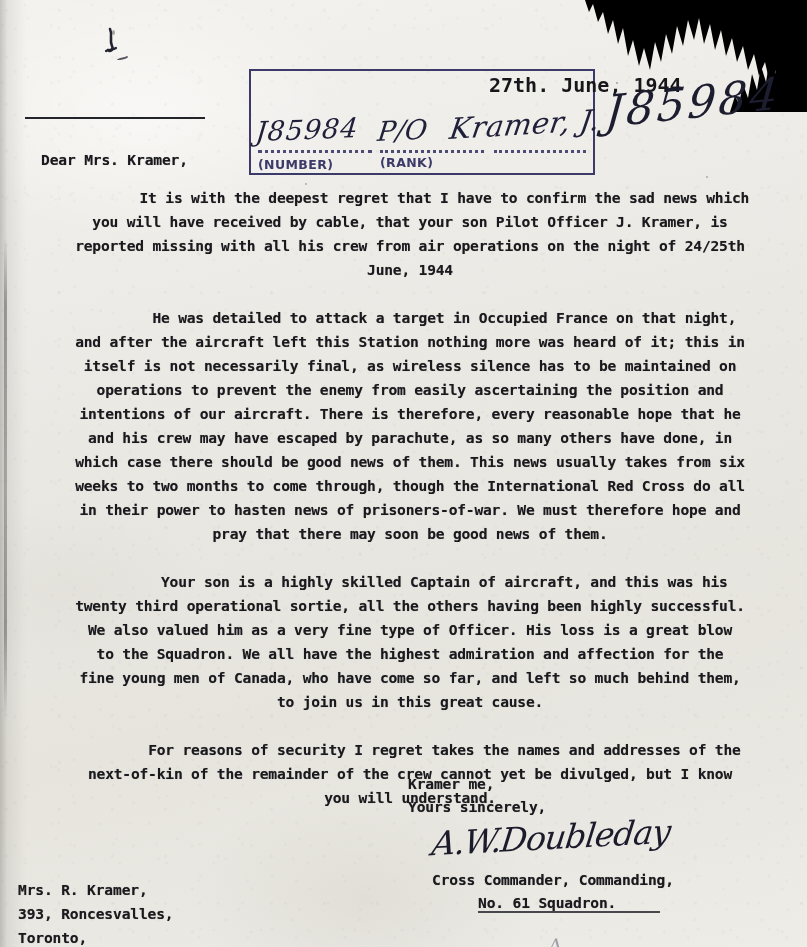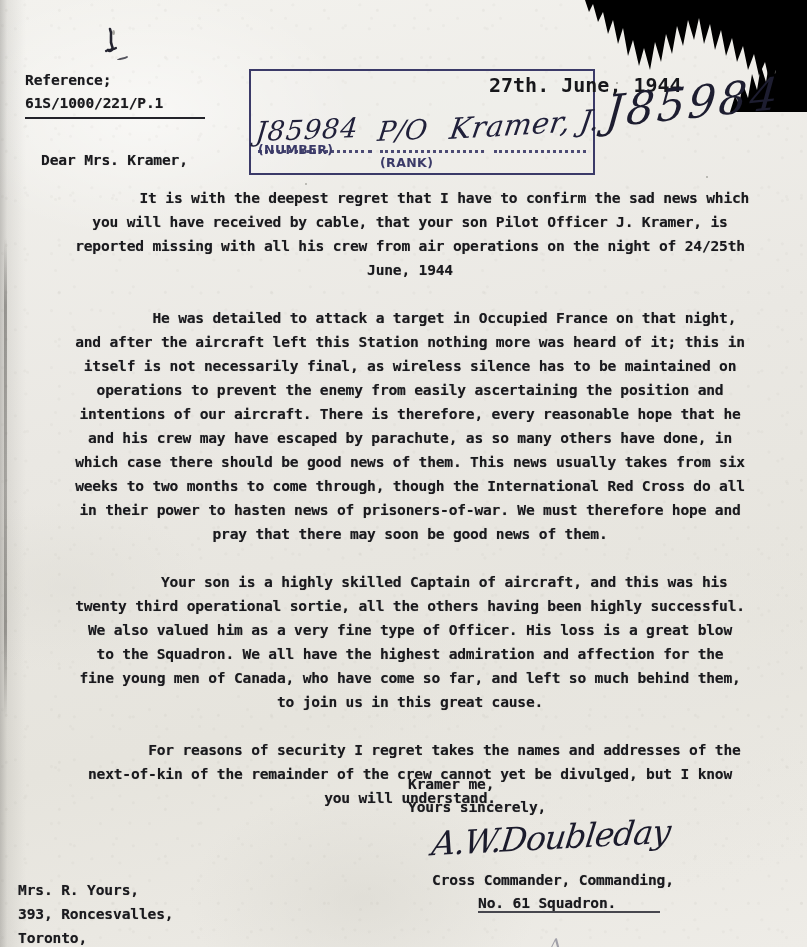--- a/index.html
+++ b/index.html
@@ -140,21 +140,21 @@
   #dot3 { left: 494px; top: 150px; width: 92px; }
   .stamp-label {
     position: absolute;
     font-family: "DejaVu Sans", "Liberation Sans", sans-serif;
     font-weight: 700;
     font-size: 12.5px;
     letter-spacing: 0.4px;
     color: #3b3a68;
     white-space: nowrap;
   }
-  #lbl-number { left: 258px; top: 142px; }
+  #lbl-number { left: 258px; top: 157px; }
   #lbl-rank   { left: 380px; top: 155px; }
 
   
   .hand {
     position: absolute;
     font-family: "DejaVu Serif", "Liberation Serif", serif;
     font-style: italic;
     color: #20203a;
     white-space: nowrap;
     transform-origin: left center;
@@ -267,22 +267,20 @@
              L203,84 L198,62 L192,76 L187,54 L181,70 L176,46 L170,62 L165,38
              L159,56 L154,30 L148,50 L143,24 L137,44 L132,18 L127,40 L121,20
              L116,46 L110,26 L105,54 L99,34 L94,62 L88,42 L83,70 L77,48
              L72,66 L66,40 L61,56 L56,28 L51,44 L46,20 L41,34 L36,12 L31,22 L26,4 L22,12 L18,0 Z" fill="#000000"></path>
     <path d="M163,112 L168,96 L172,104 L176,84 L181,98 L185,74 L190,90 L194,66
              L199,82 L203,58 L208,74 L212,50 L217,66 L221,42 L226,58 L230,34
              L235,50 L240,28 L240,112 Z" fill="#000000"></path>
   </svg>
 
 
-  <div class="typed" id="reference"><span>Reference;</span>
-<span>61S/1000/221/P.1</span></div>
   <div id="ref-rule"></div>
 
   <div class="typed" id="salutation">Dear Mrs. Kramer,</div>
 
   <div id="stamp-box"></div>
   <div id="date">27th. June, 1944</div>
 
   <div class="dotrule" id="dot1"></div>
   <div class="dotrule" id="dot2"></div>
   <div class="dotrule" id="dot3"></div>
@@ -323,19 +321,19 @@
   </div>
 
   <div class="typed" id="closing"><span>Kramer me,</span>
 <span>Yours sincerely,</span></div>
 
   <div id="signature">A.W.Doubleday</div>
   <div class="typed" id="sig-title"><span>Cross Commander, Commanding,</span>
 <span style="padding-left:46px;">No. 61 Squadron.</span></div>
   <div id="sig-rule"></div>
 
-  <div class="typed" id="recipient"><span>Mrs. R. Yours,</span>
+  <div class="typed" id="recipient"><span>Mrs. R. Kramer,</span>
 <span>393, Roncesvalles,</span>
 <span>Toronto,</span></div>
 
   <div id="bottom-mark">A</div>
 
 </div>
 
 </body></html>

